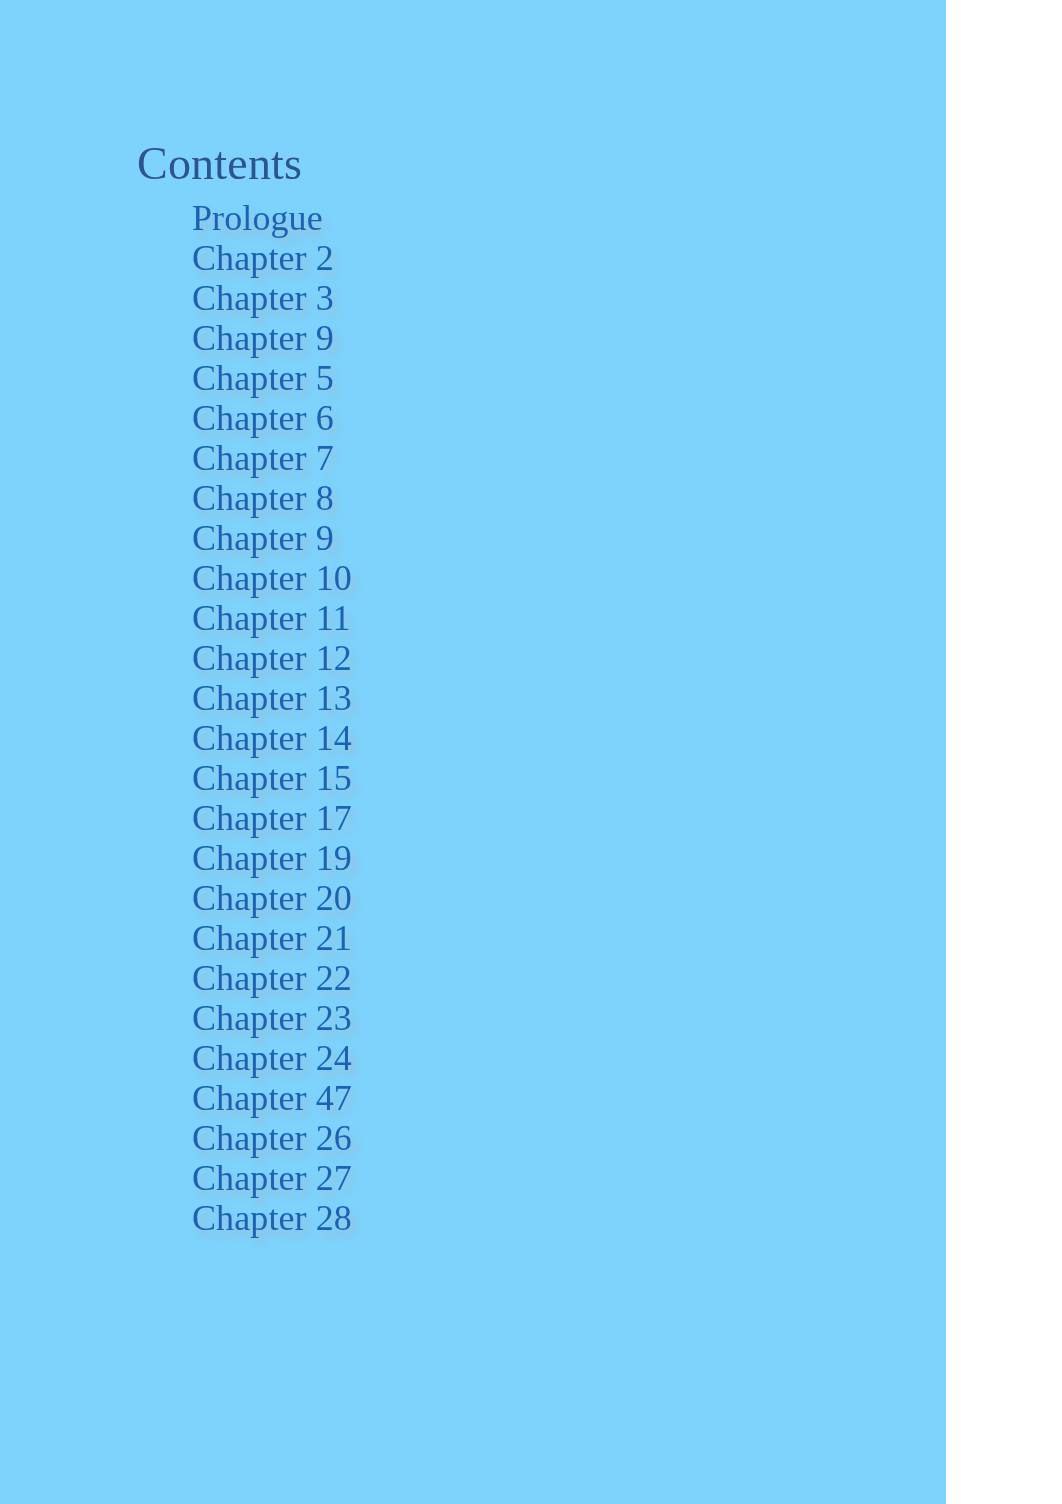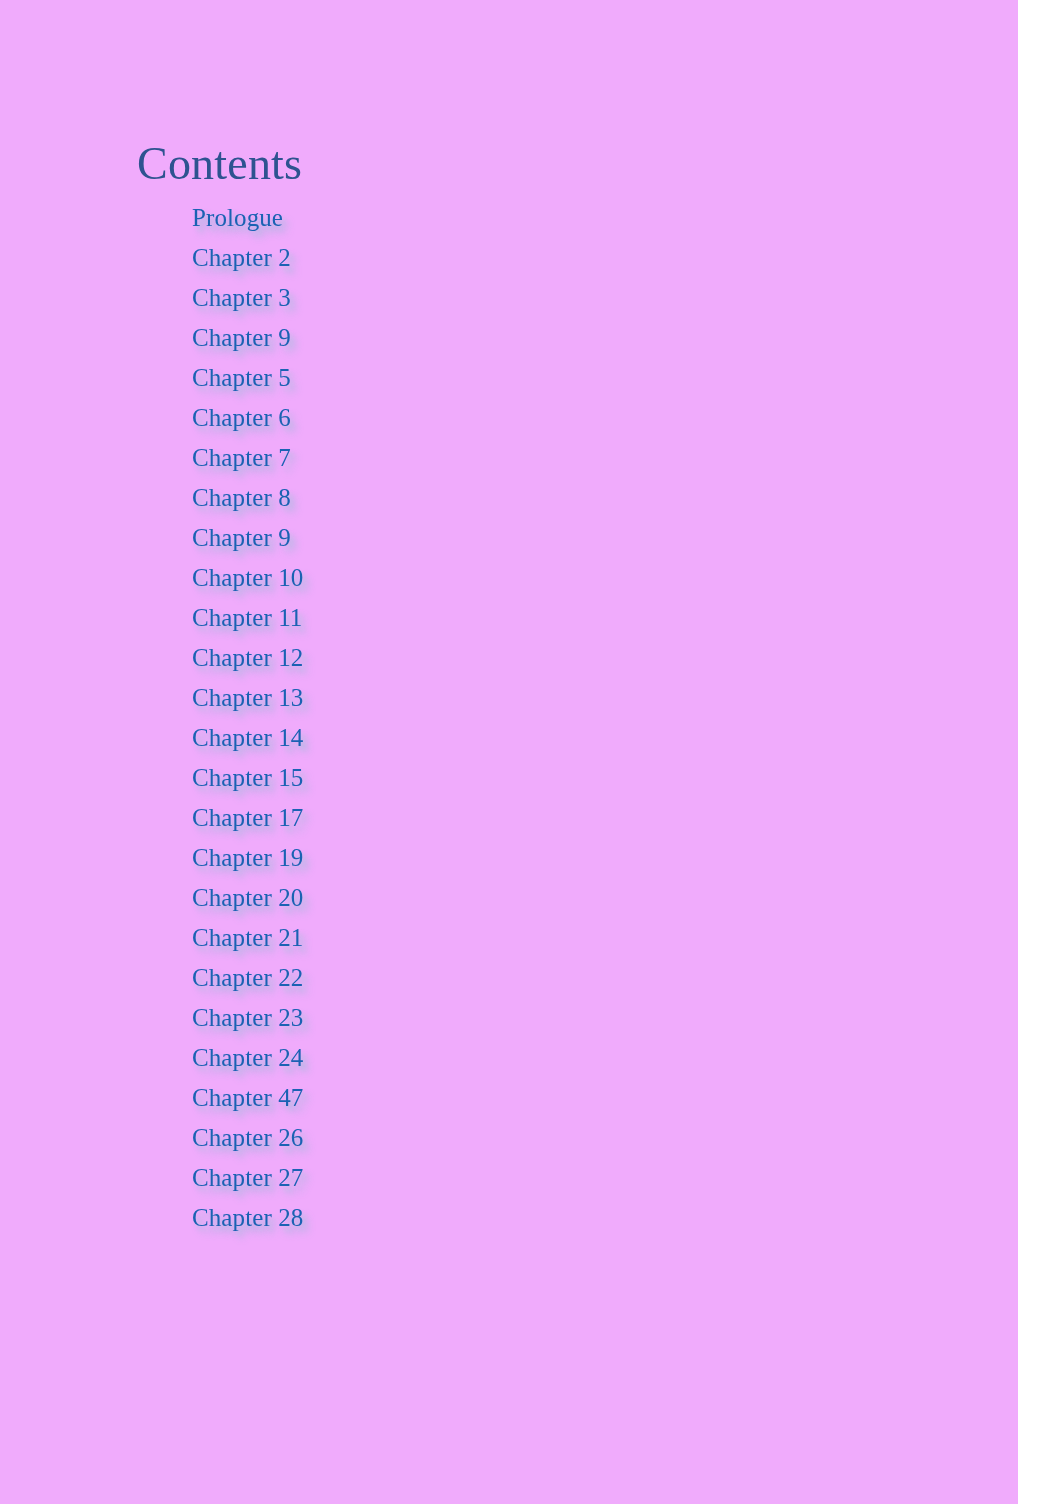--- a/index.html
+++ b/index.html
@@ -12,23 +12,23 @@
   body {
     width: 1062px;
     height: 1504px;
     overflow: hidden;
     font-family: "Liberation Serif", "DejaVu Serif", serif;
     -webkit-font-smoothing: antialiased;
   }
 
   .page {
     position: relative;
-    width: 1018px;
+    width: 946px;
     height: 1504px;
-    background: #f0abfc;
+    background: #7dd3fc;
     box-sizing: border-box;
   }
 
   
   .toc {
     position: absolute;
     left: 137px;
     top: 138px;
     width: 760px;
   }
@@ -56,21 +56,21 @@
   .toc-item {
     margin: 0;
     padding: 0;
     height: 40px;
     line-height: 40px;
   }
 
   .toc-link {
     display: inline-block;
     font-family: "Liberation Serif", "DejaVu Serif", serif;
-    font-size: 25px;
+    font-size: 36px;
     line-height: 40px;
     font-weight: 400;
     color: #1a62b3;
     text-decoration: none;
     white-space: nowrap;
     letter-spacing: 0.1px;
     
     text-shadow:
       6px 7px 7px rgba(150, 186, 216, 0.72),
       3px 4px 4px rgba(170, 200, 224, 0.45);

